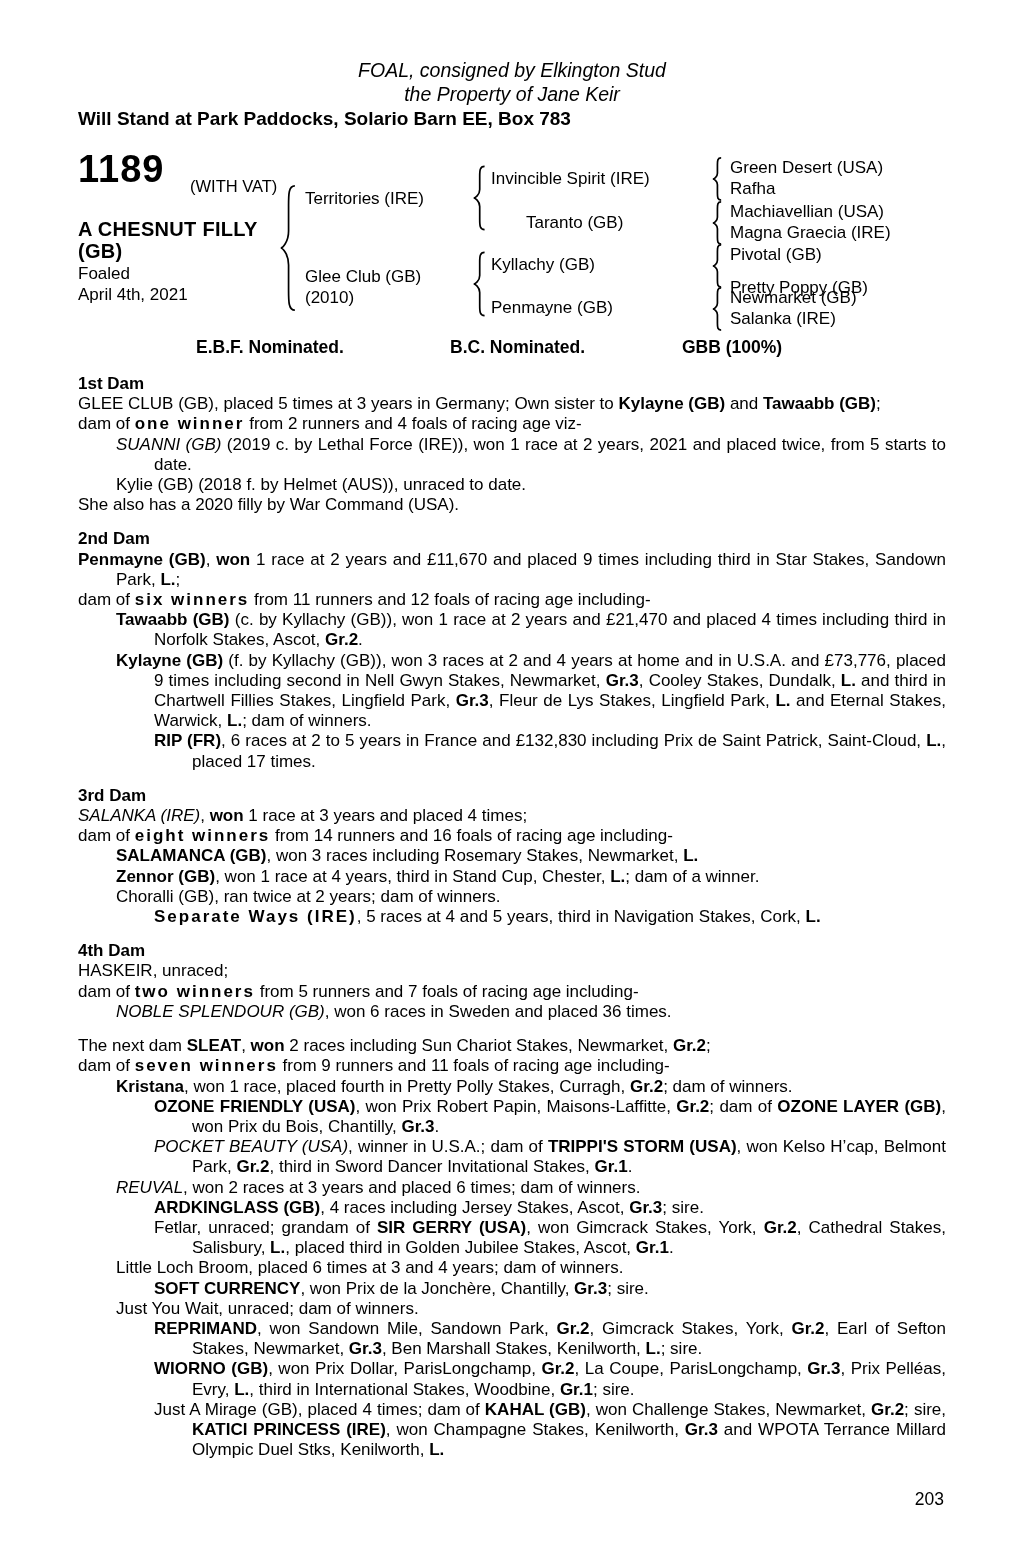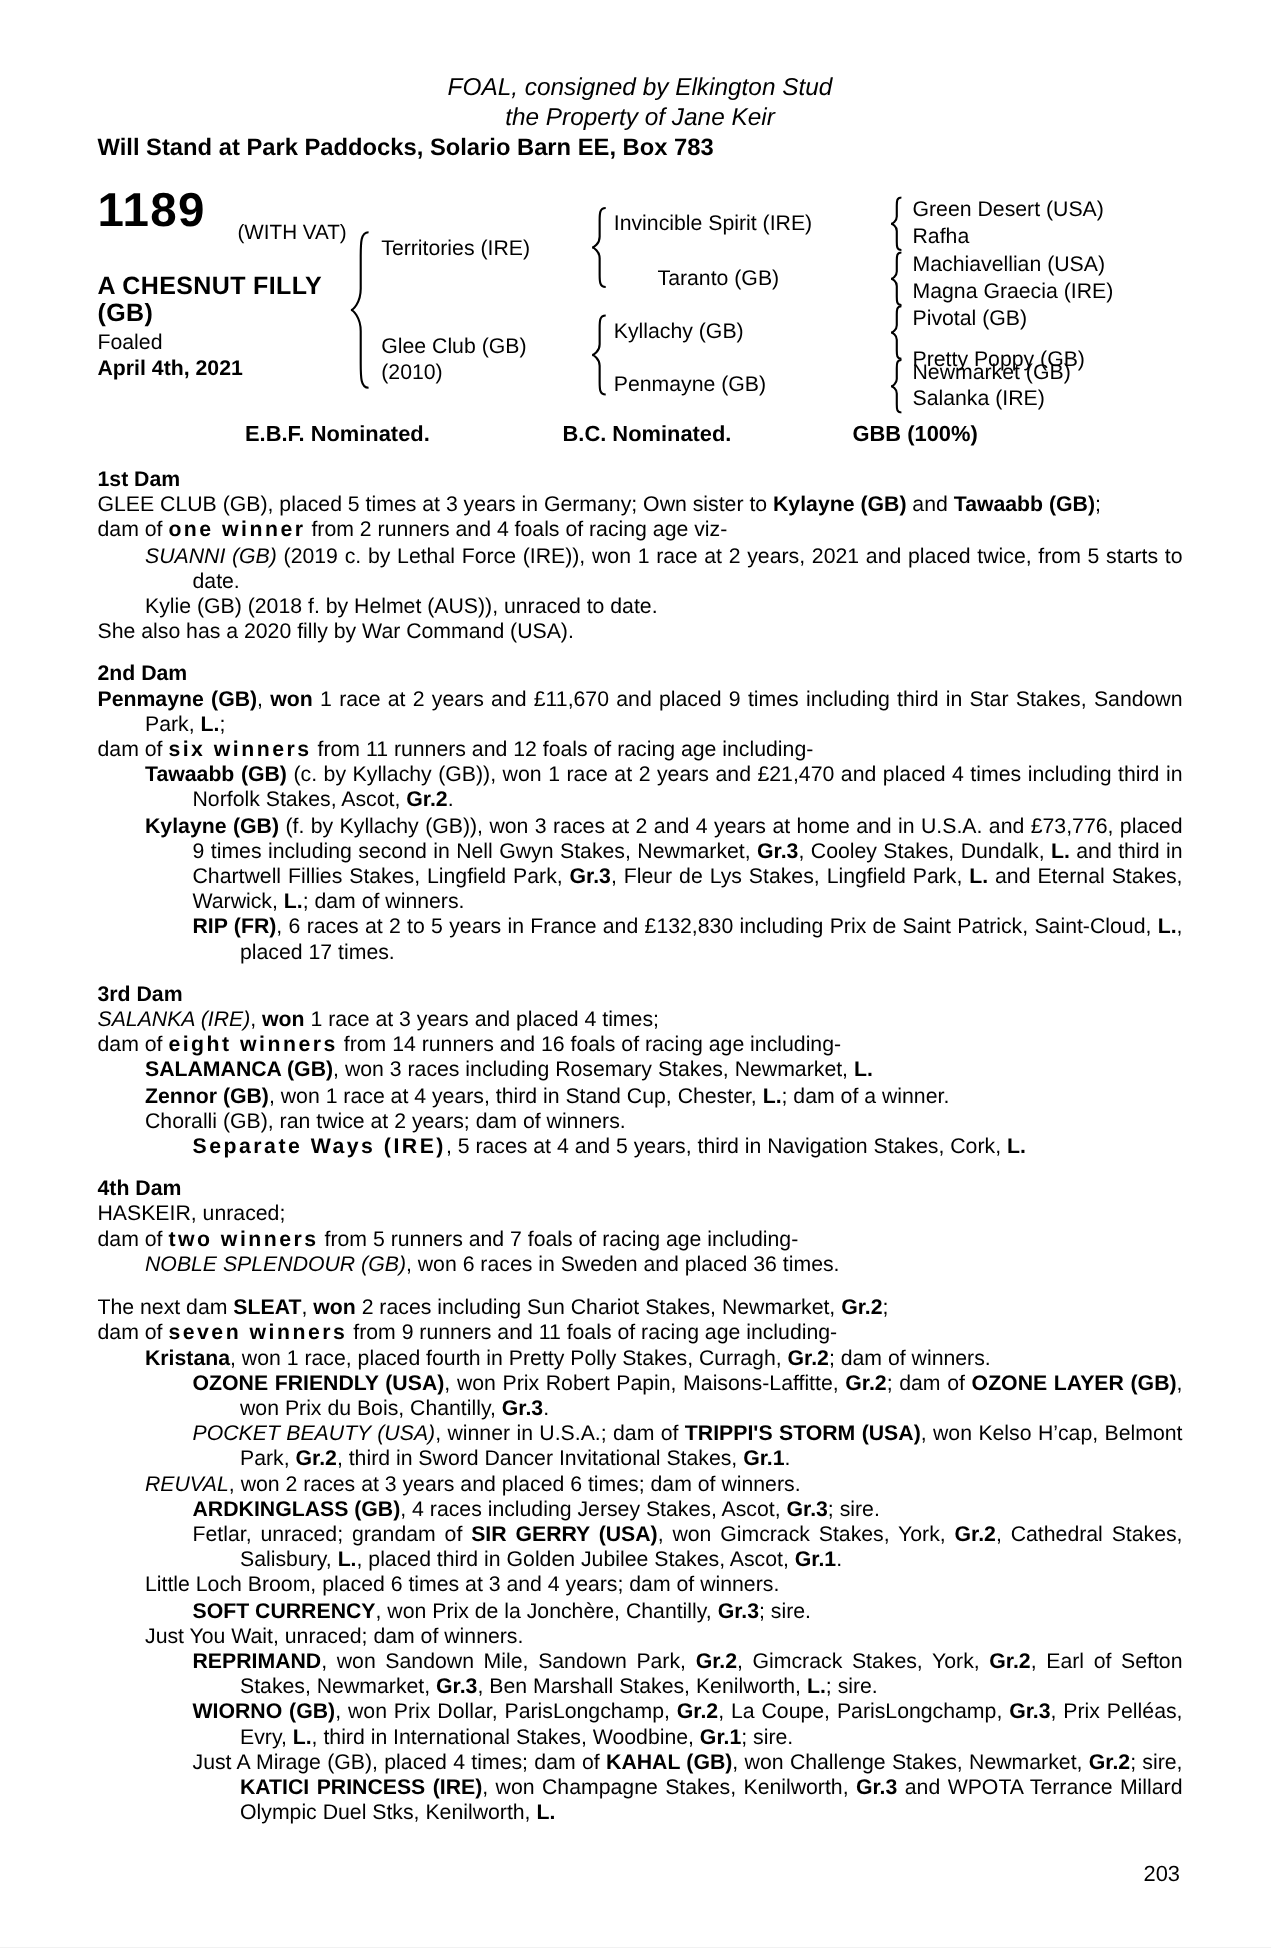--- a/index.html
+++ b/index.html
@@ -47,21 +47,21 @@
     <div class="hdr-it">FOAL, consigned by Elkington Stud</div>
     <div class="hdr-it">the Property of Jane Keir</div>
     <div class="hdr-bold">Will Stand at Park Paddocks, Solario Barn EE, Box 783</div>
 
     <div class="ped">
       <span class="abs lot-num" style="left:0;top:2px;">1189</span>
       <span class="abs vat" style="left:112px;top:19px;">(WITH VAT)</span>
       <span class="abs hname" style="left:0;top:62px;">A CHESNUT FILLY</span>
       <span class="abs hname" style="left:0;top:84px;">(GB)</span>
       <span class="abs" style="left:0;top:107px;">Foaled</span>
-      <span class="abs" style="left:0;top:128px;font-weight:bold;">April 4th, 2021</span>
+      <span class="abs" style="left:0;top:128px;">April 4th, 2021</span>
 
       <svg class="brace" style="left:198px;top:26px;" width="22" height="130" viewBox="0 0 14 46" preserveAspectRatio="none">
           <path d="M12 1 C8 1 8 4 8 8 L8 17 C8 21 4 23 3 23 C4 23 8 25 8 29 L8 38 C8 42 8 45 12 45"></path>
         </svg>
       <span class="abs" style="left:227px;top:32px;">Territories (IRE)</span>
       <span class="abs" style="left:227px;top:110px;">Glee Club (GB)</span>
       <span class="abs" style="left:227px;top:131px;">(2010)</span>
 
       <svg class="brace" style="left:392px;top:8px;" width="17" height="66" viewBox="0 0 14 46" preserveAspectRatio="none">
           <path d="M12 1 C8 1 8 4 8 8 L8 17 C8 21 4 23 3 23 C4 23 8 25 8 29 L8 38 C8 42 8 45 12 45"></path>

